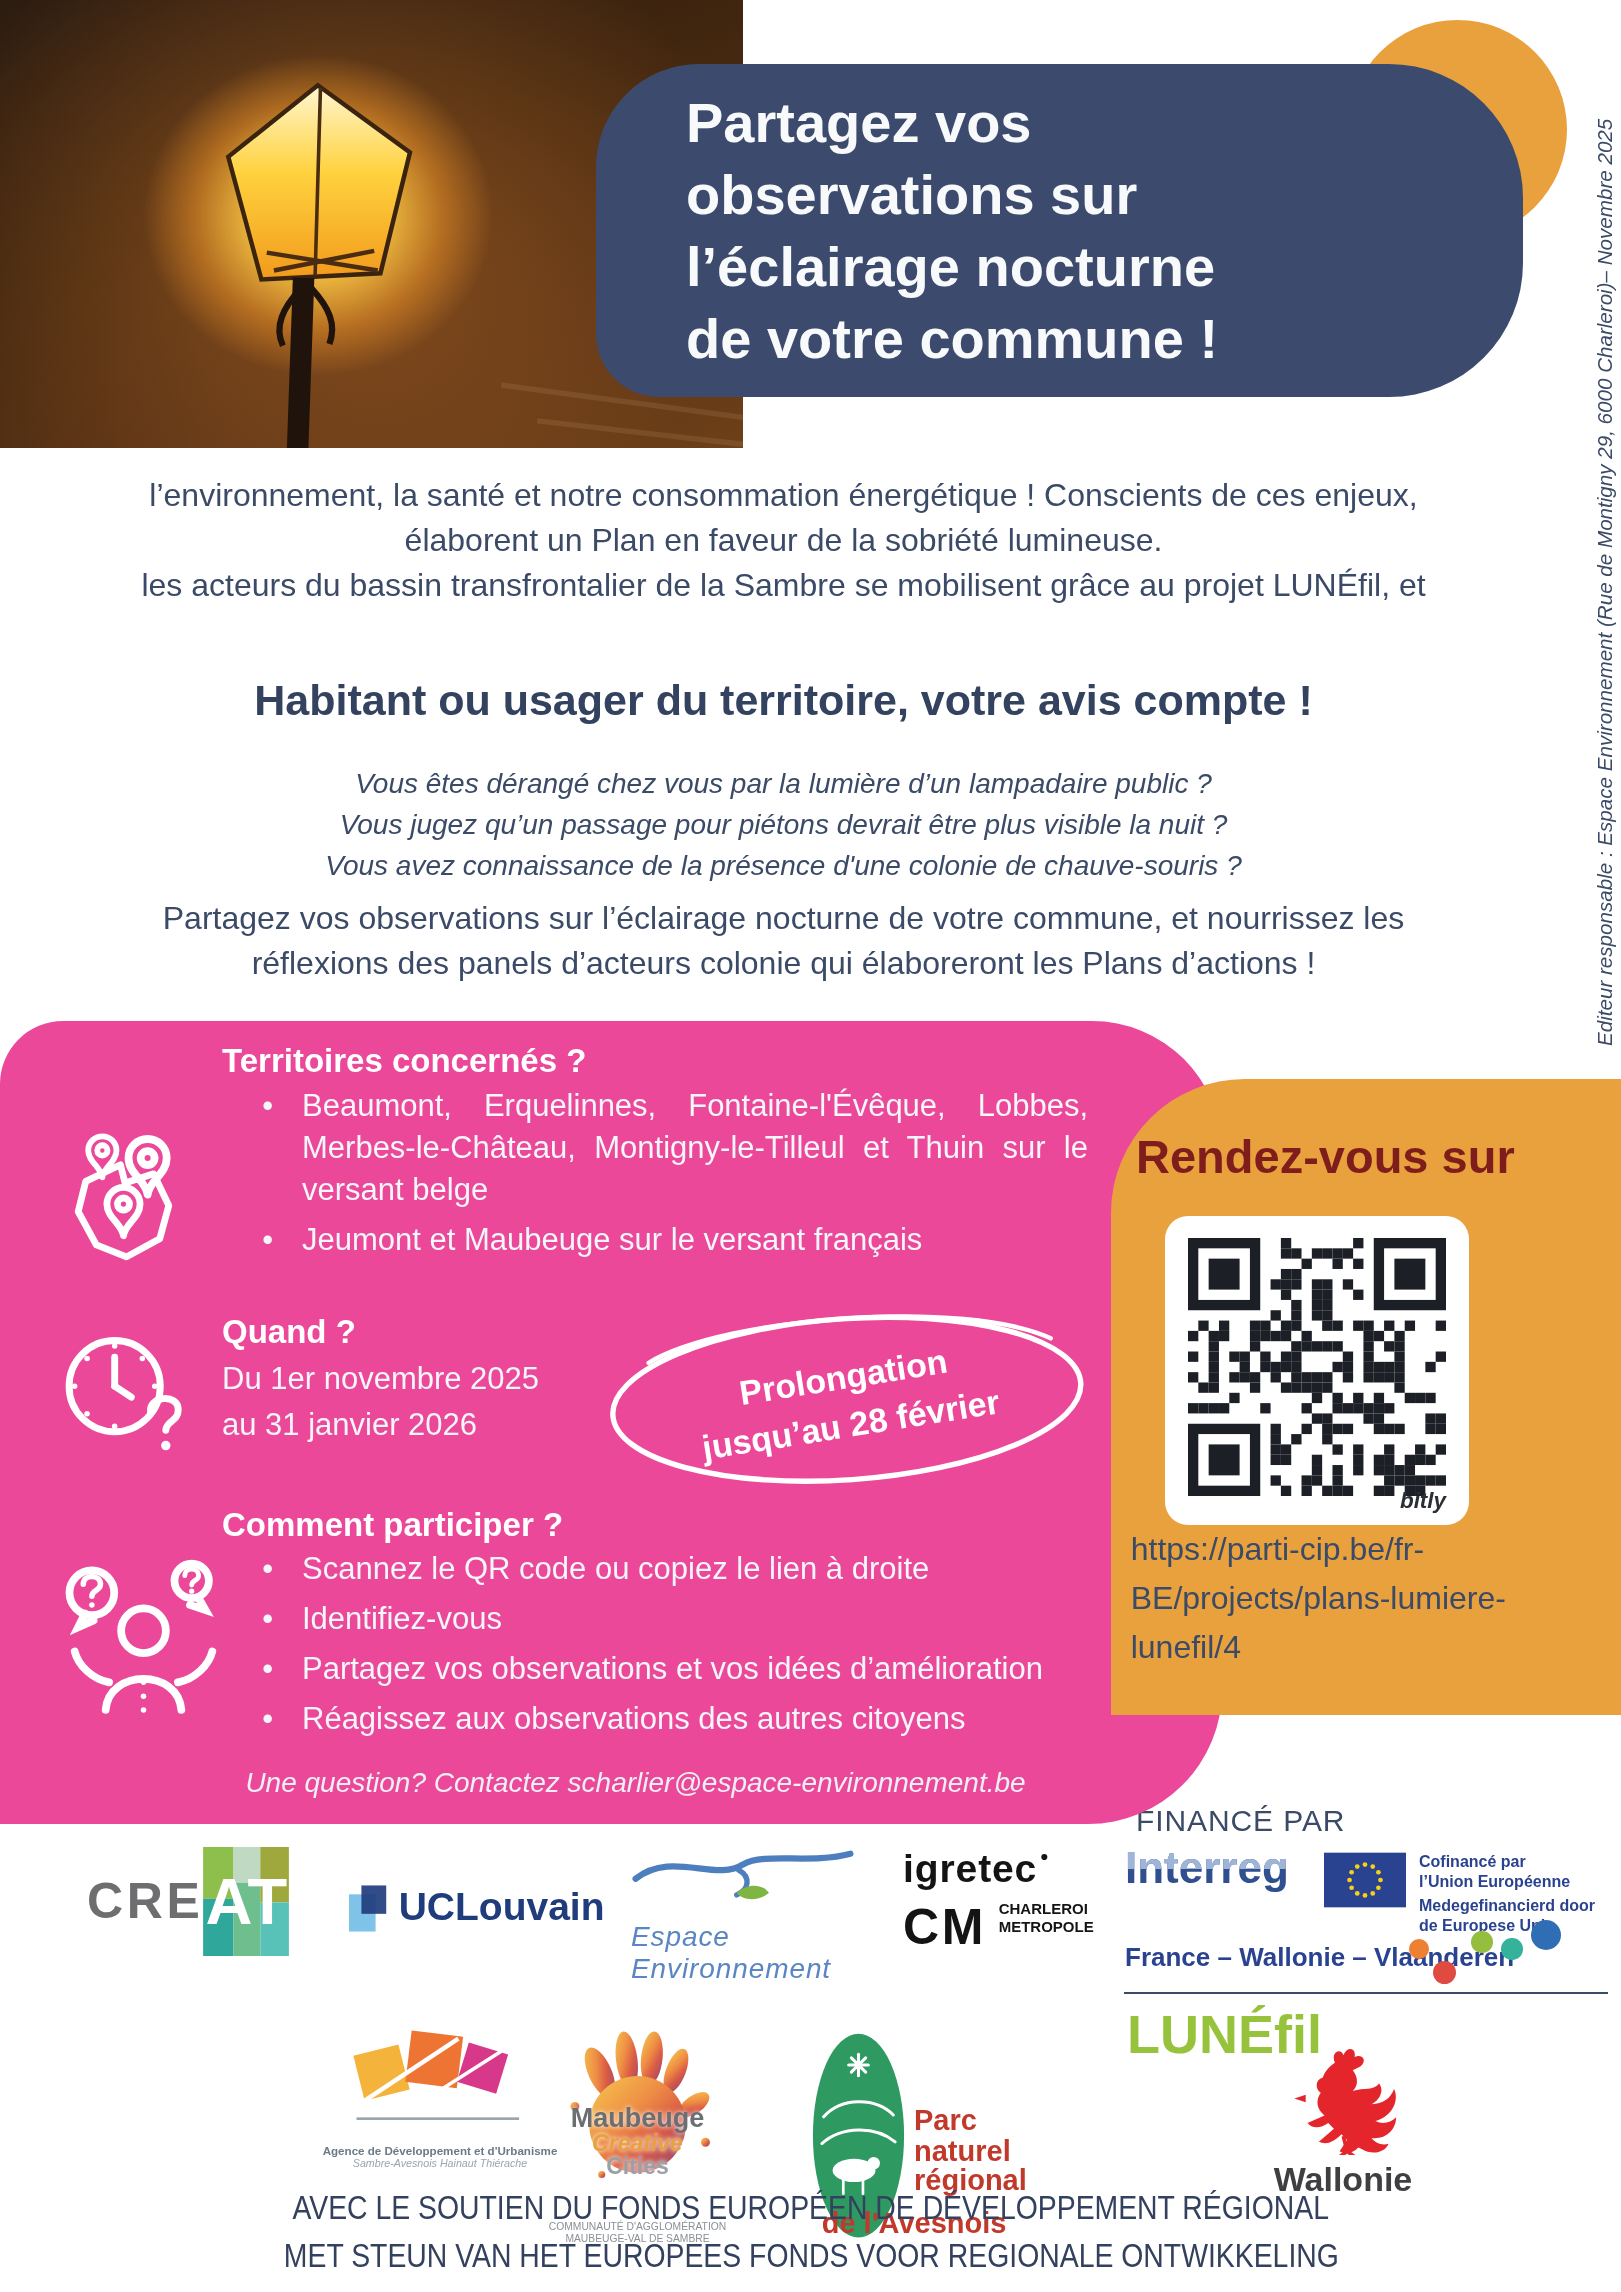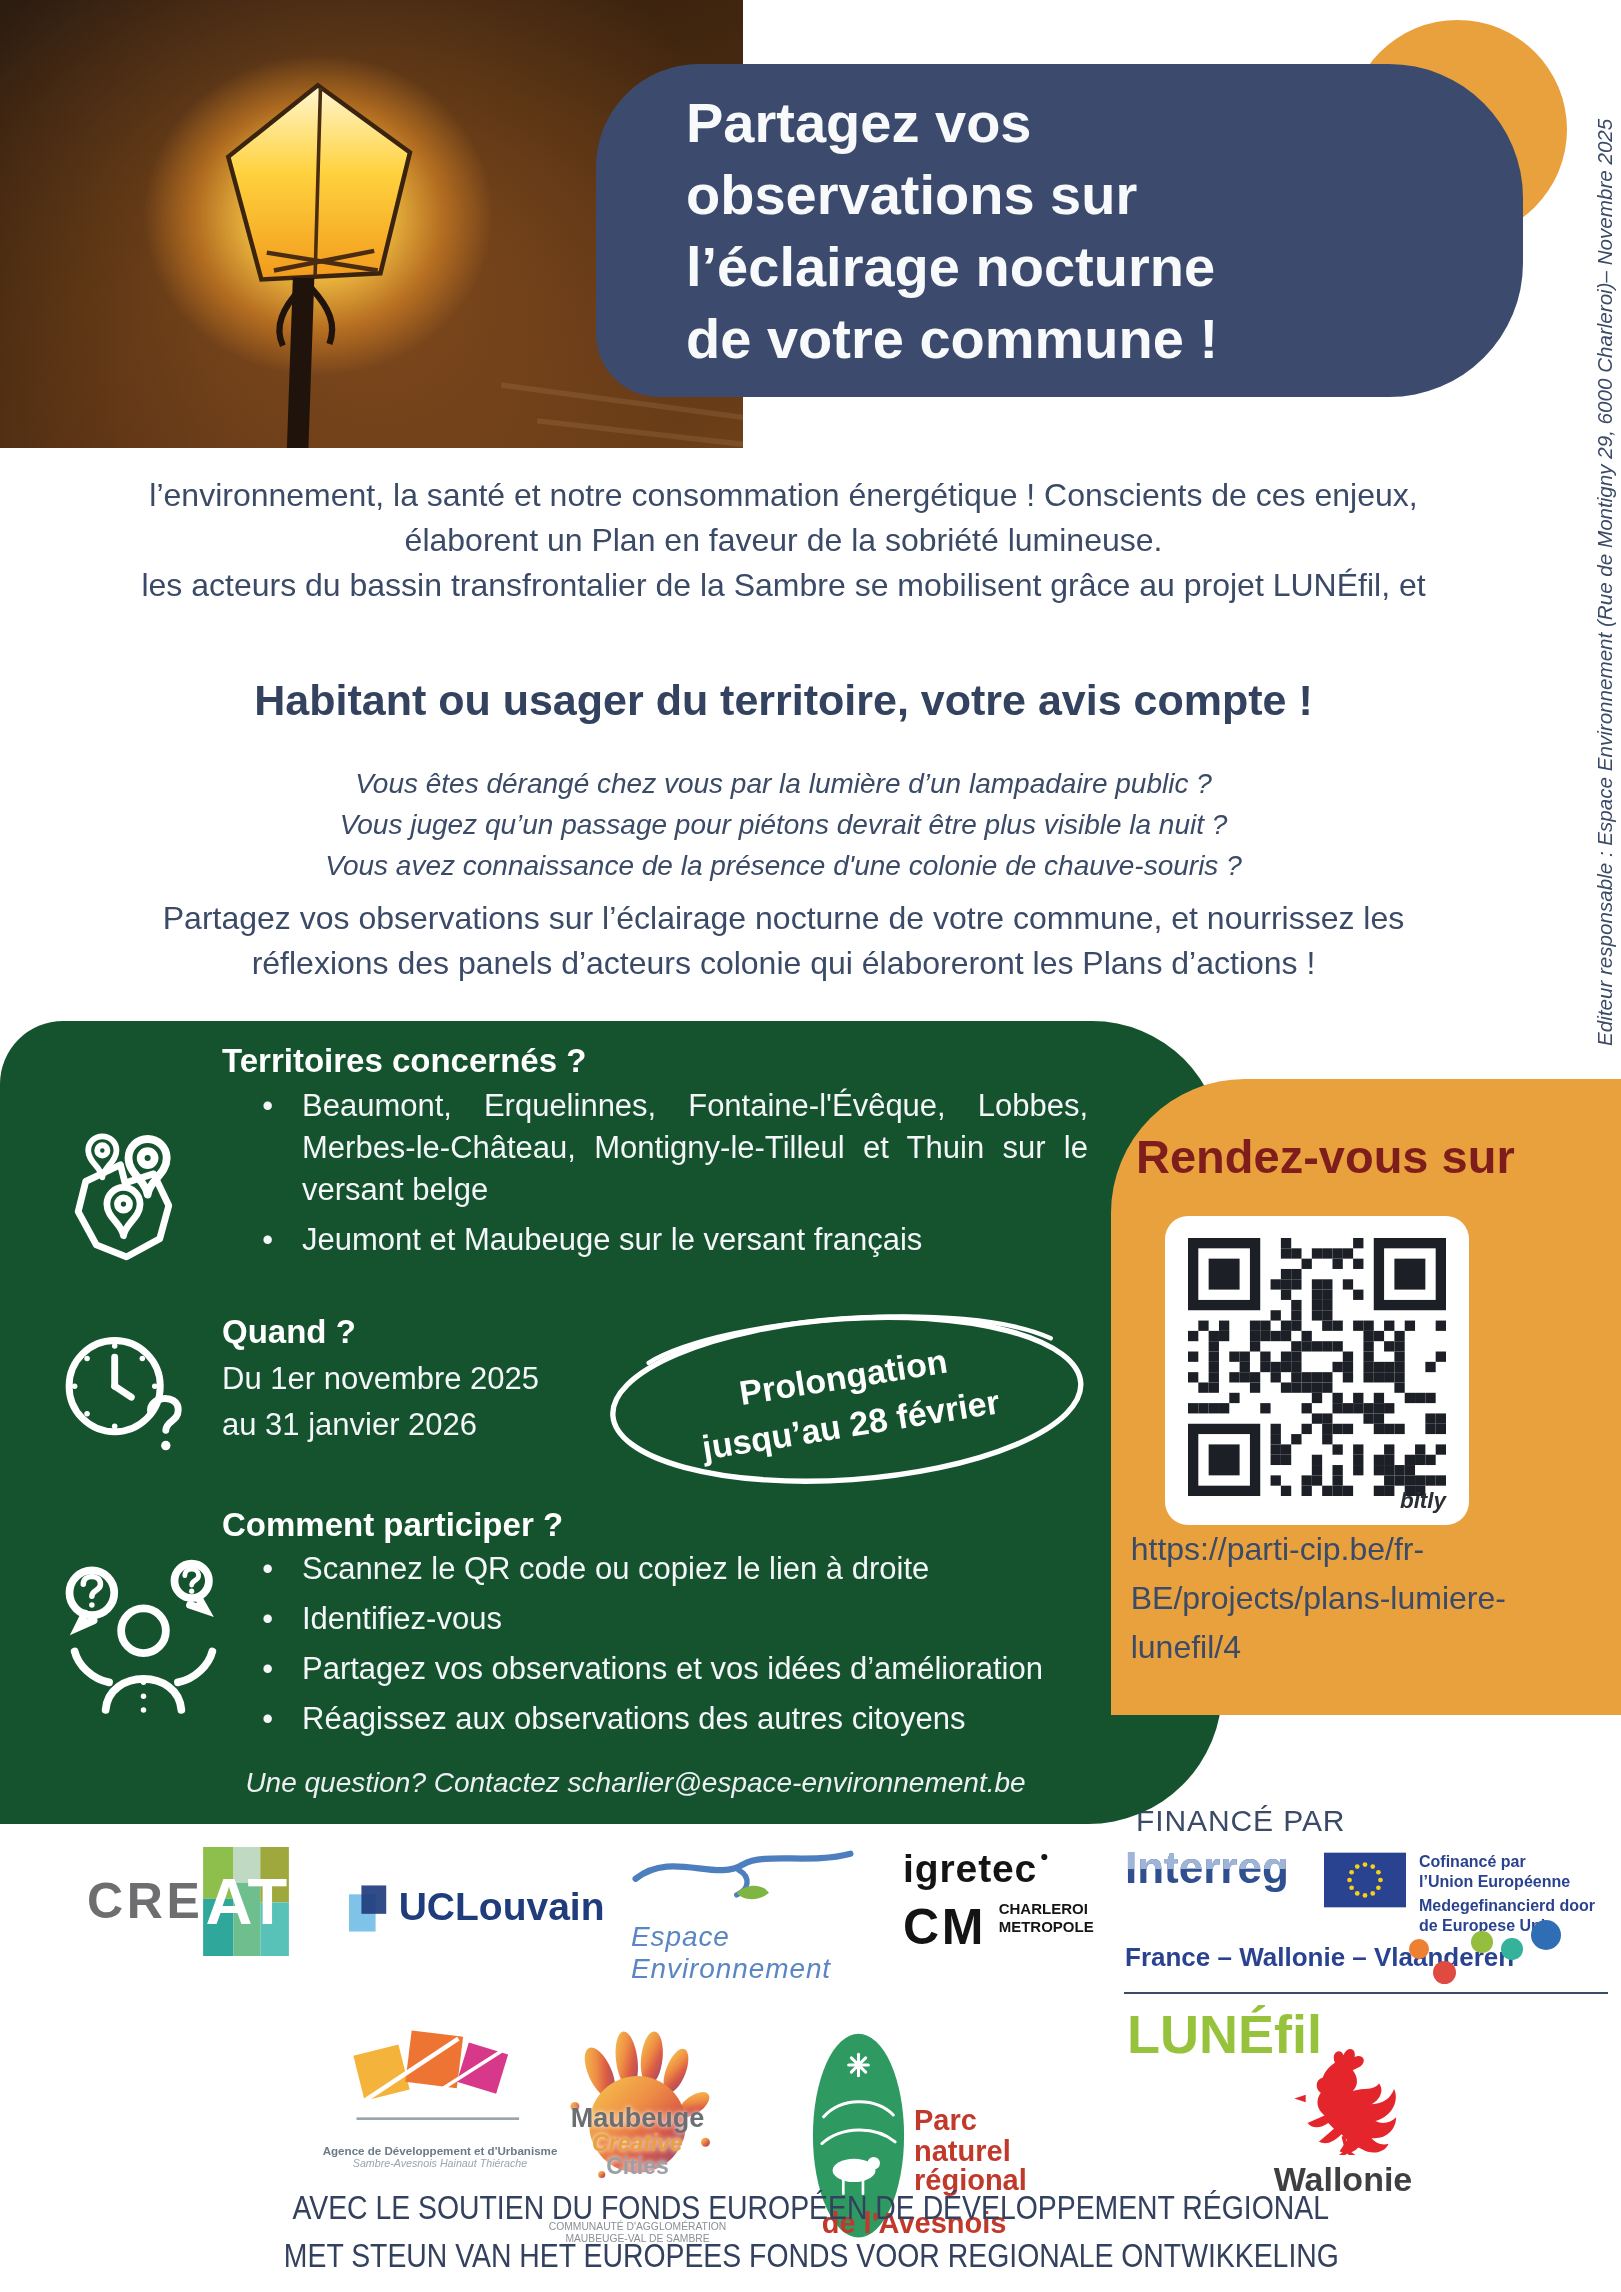--- a/index.html
+++ b/index.html
@@ -28,21 +28,21 @@
 
   
   .centerband{position:absolute;left:40px;width:1487px;text-align:center;}
   .intro{top:473px;font-size:32px;line-height:45px;}
   .headline{top:676px;font-size:43px;font-weight:bold;color:#32425F;}
   .questions{top:763px;font-style:italic;font-size:28px;line-height:41px;}
   .cta{top:896px;font-size:32px;line-height:45px;}
 
   
   .info-block{position:absolute;left:0;top:1021px;width:1222px;height:803px;z-index:1;
-    background:#14532d;border-radius:63px 130px 134px 0;color:#F4F6FA;}
+    background:#ec4899;border-radius:63px 130px 134px 0;color:#F4F6FA;}
   .ib-h{position:absolute;left:222px;font-size:33px;font-weight:bold;color:#ffffff;}
   .ib-text{font-size:31px;line-height:42px;color:#F4F6FA;}
   .ib-ul{position:absolute;left:255px;margin:0;padding:0;width:833px;list-style:none;}
   .ib-ul li{position:relative;padding-left:47px;font-size:31px;line-height:42px;margin-bottom:8px;}
   .ib-ul li::before{content:"•";position:absolute;left:7.2px;top:0;}
   .just{text-align:justify;}
   .icon{position:absolute;}
   .badge{position:absolute;left:598px;top:285px;width:503px;height:190px;}
   .contact{position:absolute;left:161px;top:746px;width:949px;text-align:center;
     font-style:italic;font-size:28px;color:#EDEFF4;}

